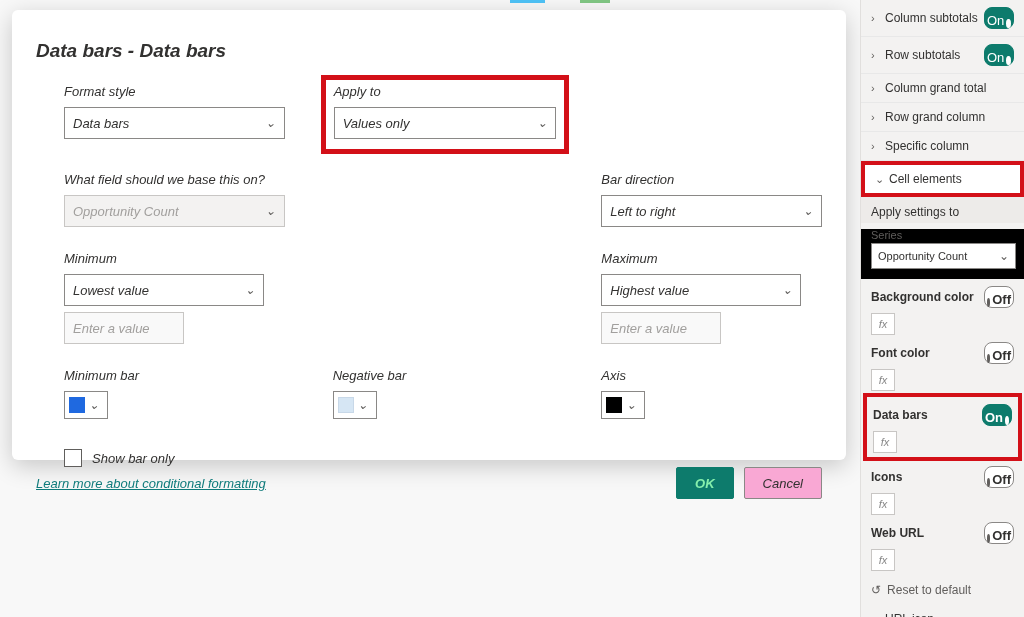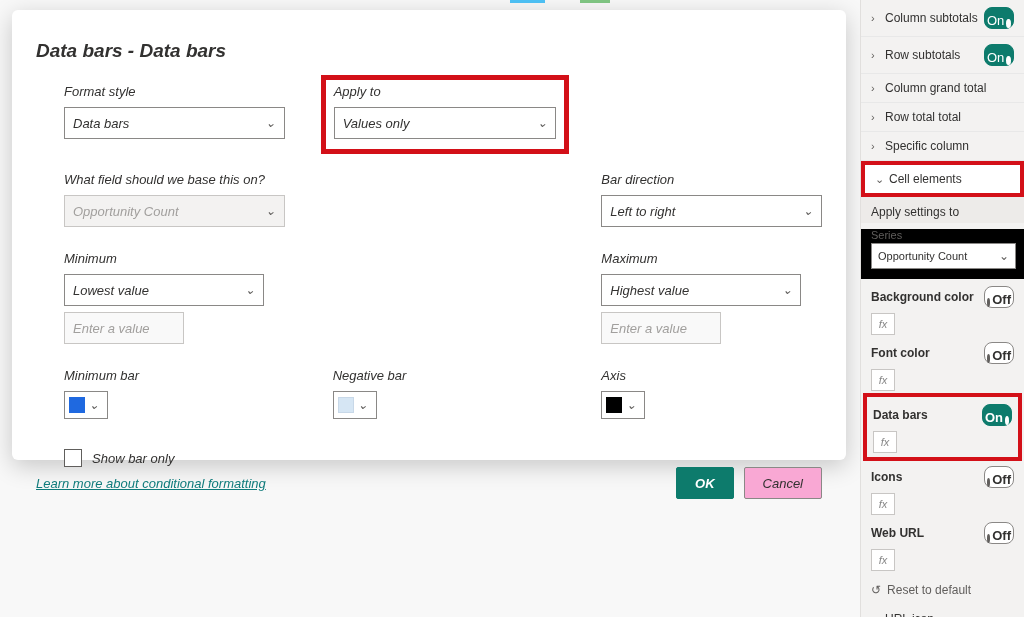--- a/index.html
+++ b/index.html
@@ -28,21 +28,21 @@
 .sw-ltblue { background: #d6e6f4; border: 1px solid #c8d8e8; }
 .sw-black { background: #000; }
 
 .checkbox { display: flex; align-items: center; gap: 10px; margin-top: 30px; }
 .cb { width: 18px; height: 18px; border: 1px solid #605e5c; background: #fff; }
 
 .dialog-footer { display: flex; justify-content: space-between; align-items: center; margin-top: auto; }
 .link { color: #0f7b7b; font-size: 13px; text-decoration: underline; }
 .btns { display: flex; gap: 10px; }
 .btn { height: 32px; padding: 0 18px; border: 1px solid #8a8886; background: #f9a8d4; font-size: 13px; display: flex; align-items: center; border-radius: 2px; }
-.btn.primary { background: #0d7b6c; border-color: #0d7b6c; color: #ffffff; font-weight: 600; }
+.btn.primary { background: #0d7b6c; border-color: #0d7b6c; color: #86efac; font-weight: 600; }
 
 
 .panel { position: absolute; right: 0; top: 0; width: 164px; height: 617px; background: #f3f2f1; border-left: 1px solid #e1dfdd; font-size: 12px; overflow: hidden; }
 .prow { display: flex; align-items: center; justify-content: space-between; padding: 7px 10px 7px 10px; border-bottom: 1px solid #e8e8e8; }
 .prow.head { font-weight: 400; }
 .expand { width: 10px; color: #605e5c; font-size: 11px; margin-right: 4px; }
 .prow-left { display: flex; align-items: center; }
 .toggle { width: 30px; height: 22px; border-radius: 8px; border: 1px solid #8a8886; display: inline-flex; align-items: flex-end; padding: 0 2px; font-size: 13px; gap: 2px; justify-content: flex-end; background: #fff; }
 .toggle.on { background: #0d7b6c; border-color: #0d7b6c; color: #fff; justify-content: flex-start; }
 .toggle .knob { width: 9px; height: 9px; border-radius: 50%; background: #fff; }
@@ -204,21 +204,21 @@
   </div>
   <div class="prow head">
     <div class="prow-left">
         <span class="expand">›</span>
         <span>Column grand total</span>
       </div>
   </div>
   <div class="prow head">
     <div class="prow-left">
         <span class="expand">›</span>
-        <span>Row total total</span>
+        <span>Row grand column</span>
       </div>
   </div>
   <div class="prow head">
     <div class="prow-left">
         <span class="expand">›</span>
         <span>Specific column</span>
       </div>
   </div>
 
   <div class="cellhead">

